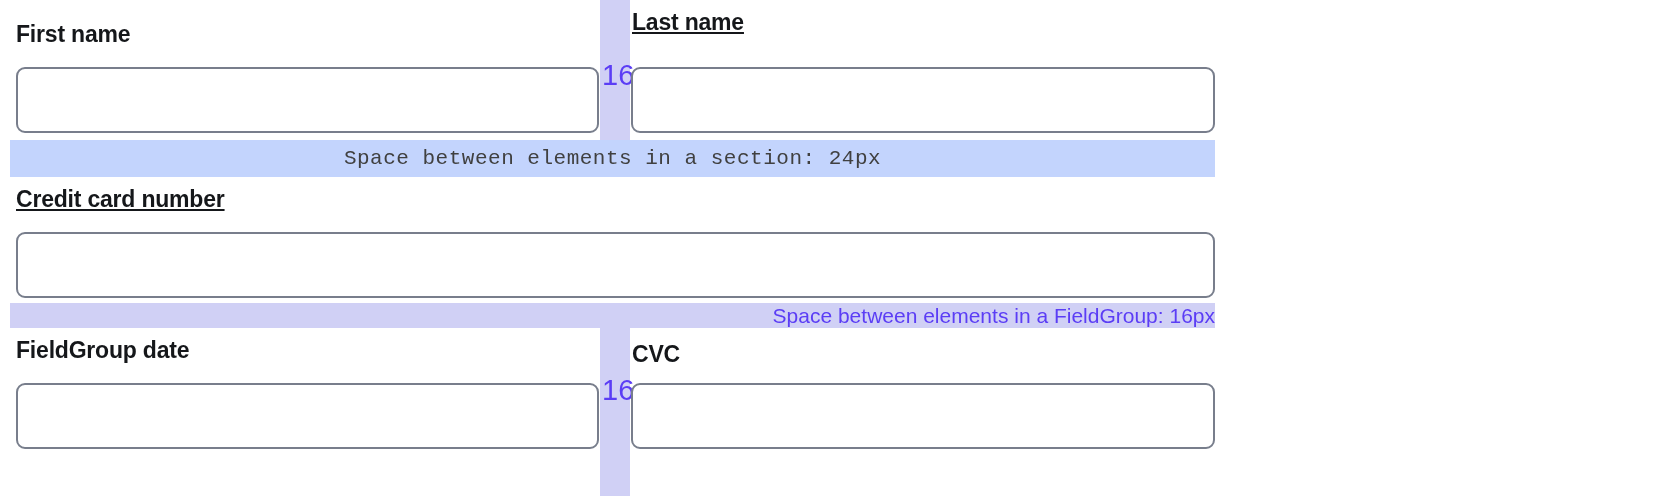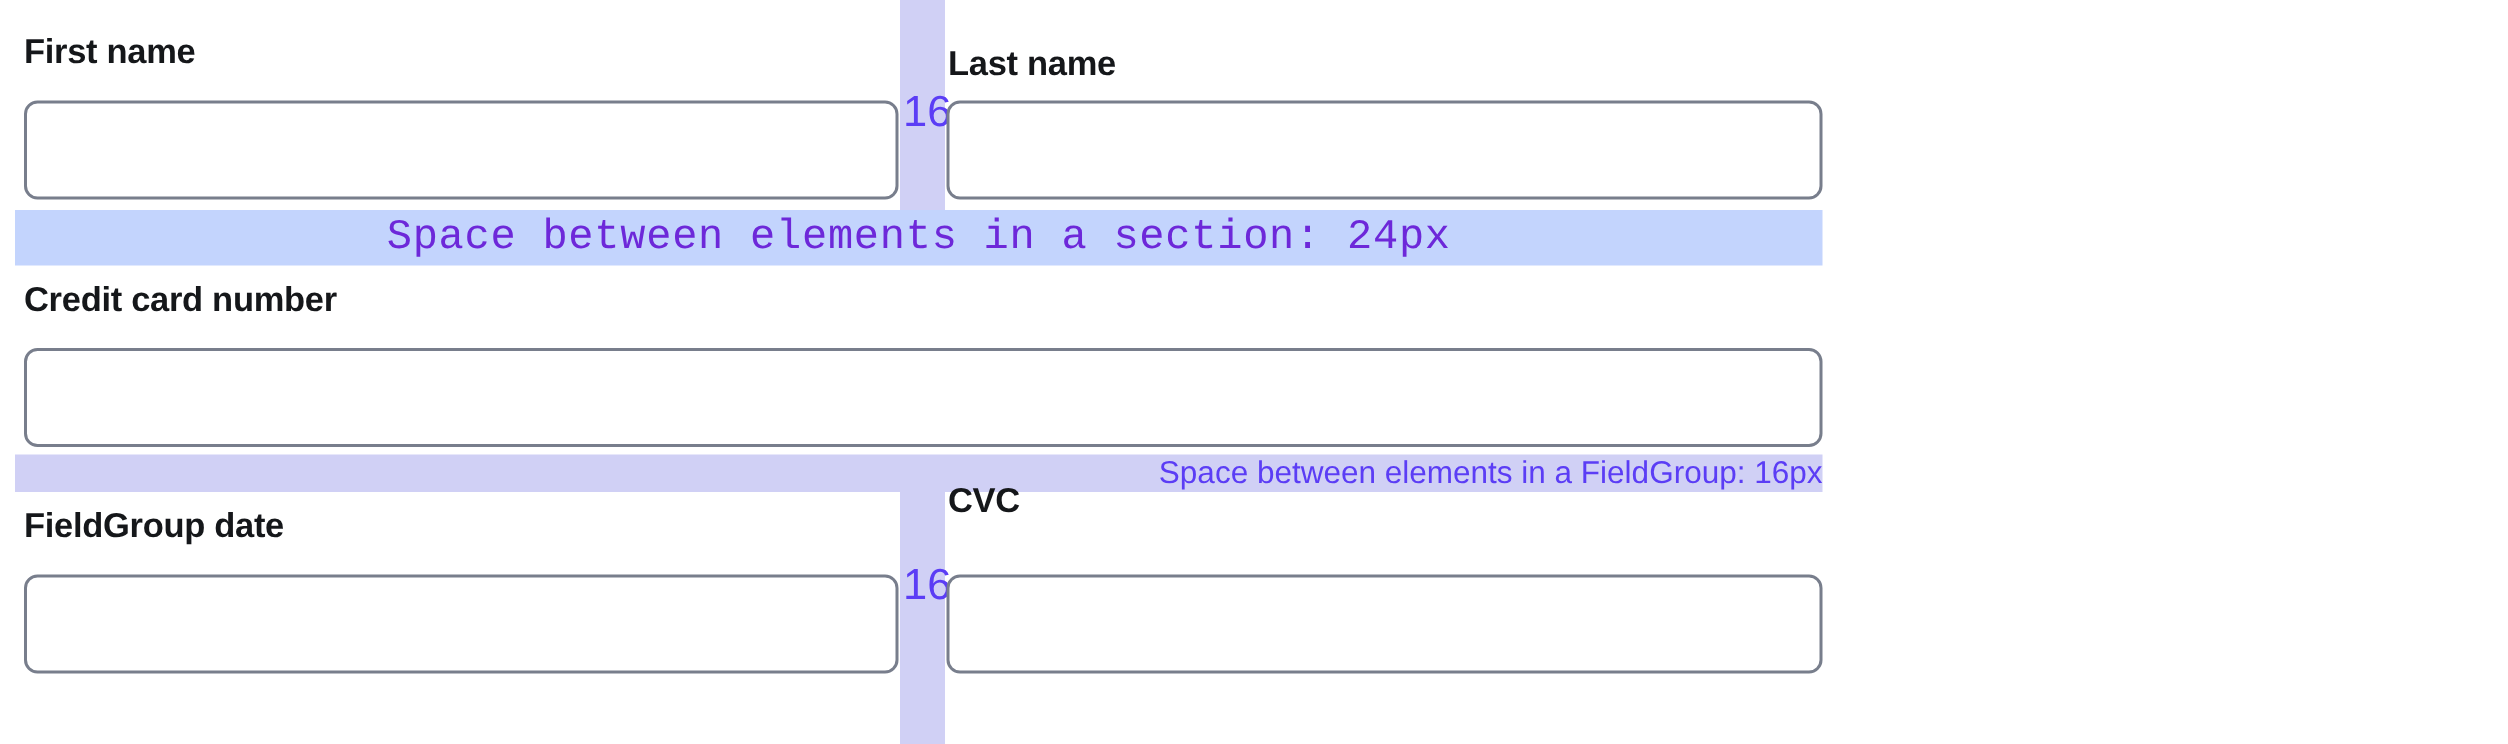--- a/index.html
+++ b/index.html
@@ -76,62 +76,62 @@
     background: #c3d4fd;
   }
   .anno-band.fieldgroup {
     background: #d0d0f5;
   }
   .anno-text {
     white-space: nowrap;
   }
   .anno-text.mono {
     font-family: "Liberation Mono", "DejaVu Sans Mono", monospace;
-    font-size: 28px;
-    color: #6d28d9;
+    font-size: 21px;
+    color: #404040;
     letter-spacing: 0.5px;
   }
   .anno-text.sans {
     font-family: "Liberation Sans", sans-serif;
     font-size: 21px;
     color: #5b3df5;
   }
 </style>
 </head>
 <body>
 
 <div class="canvas">
 
   <span class="field-label" style="left:16px; top:20px;">First name</span>
 
-  <span class="field-label" style="left:632px; top:28px;">Last name</span>
+  <span class="field-label" style="left:632px; top:8px;text-decoration:underline;">Last name</span>
 
   <div class="gap-strip" style="left:600px; top:0px; width:30px; height:140px;"></div>
 
   <span class="gap-strip-label" style="left:602px; top:62px;">16</span>
 
   <input class="text-input" type="text" style="left: 16px; top: 67px; width: 583px;" placeholder="">
 
   <input class="text-input" type="text" style="left: 631px; top: 67px; width: 584px;" placeholder="">
 
   <div class="anno-band section" style="top:140px; height:37px;">
     <span class="anno-text mono">Space between elements in a section: 24px</span>
   </div>
 
-  <span class="field-label" style="left:16px; top:185px;">Credit card number</span>
+  <span class="field-label" style="left:16px; top:185px;text-decoration:underline;">Credit card number</span>
 
   <input class="text-input" type="text" style="left: 16px; top: 232px; width: 1199px;" placeholder="">
 
   <div class="anno-band fieldgroup" style="top:303px; height:25px;justify-content:flex-end;">
     <span class="anno-text sans">Space between elements in a FieldGroup: 16px</span>
   </div>
 
   <span class="field-label" style="left:16px; top:336px;">FieldGroup date</span>
 
-  <span class="field-label" style="left:632px; top:319px;">CVC</span>
+  <span class="field-label" style="left:632px; top:340px;">CVC</span>
 
   <div class="gap-strip" style="left:600px; top:328px; width:30px; height:168px;"></div>
 
   <span class="gap-strip-label" style="left:602px; top:377px;">16</span>
 
   <input class="text-input" type="text" style="left: 16px; top: 383px; width: 583px;" placeholder="">
 
   <input class="text-input" type="text" style="left: 631px; top: 383px; width: 584px;" placeholder="">
 
 </div>

